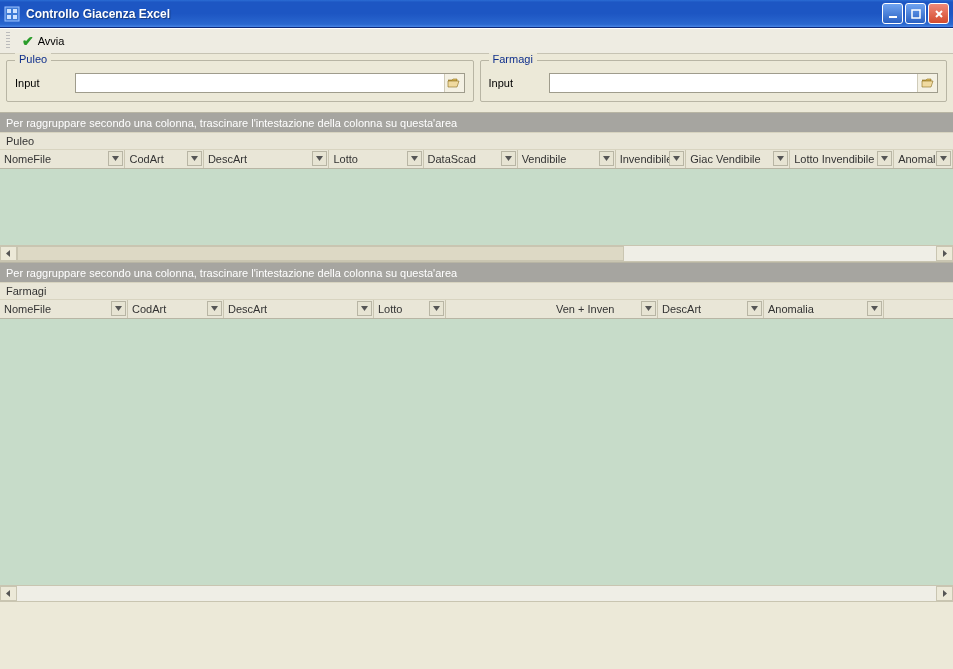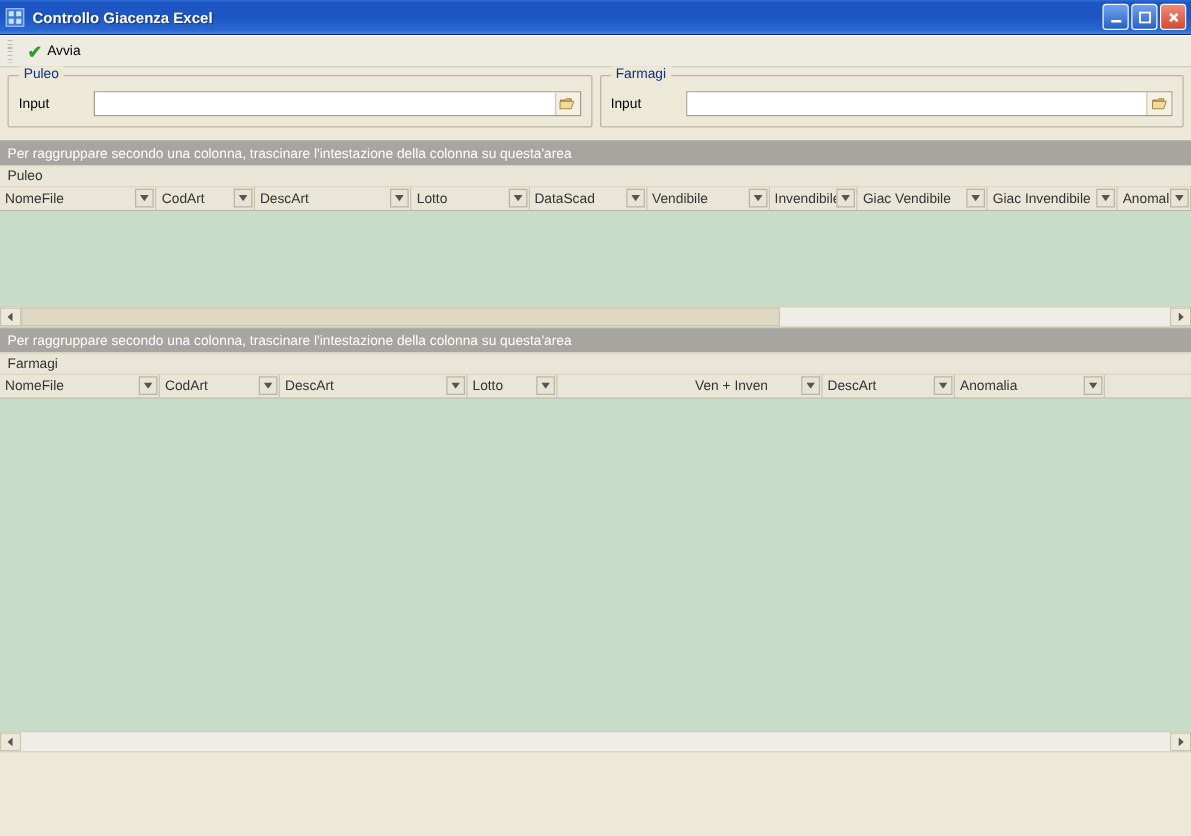--- a/index.html
+++ b/index.html
@@ -307,21 +307,21 @@
       </div>
       <div class="col" style="width: 106px;">
         <span>Giac Vendibile</span>
         <span class="dd">
           <svg width="7" height="5">
             <path d="M0 0 H7 L3.5 5 Z" fill="#555"></path>
           </svg>
         </span>
       </div>
       <div class="col" style="width: 106px;">
-        <span>Giac Invendibile</span>
+        <span>Lotto Invendibile</span>
         <span class="dd">
           <svg width="7" height="5">
             <path d="M0 0 H7 L3.5 5 Z" fill="#555"></path>
           </svg>
         </span>
       </div>
       <div class="col" style="width: 60px;">
         <span>Anomali</span>
         <span class="dd">
           <svg width="7" height="5">

